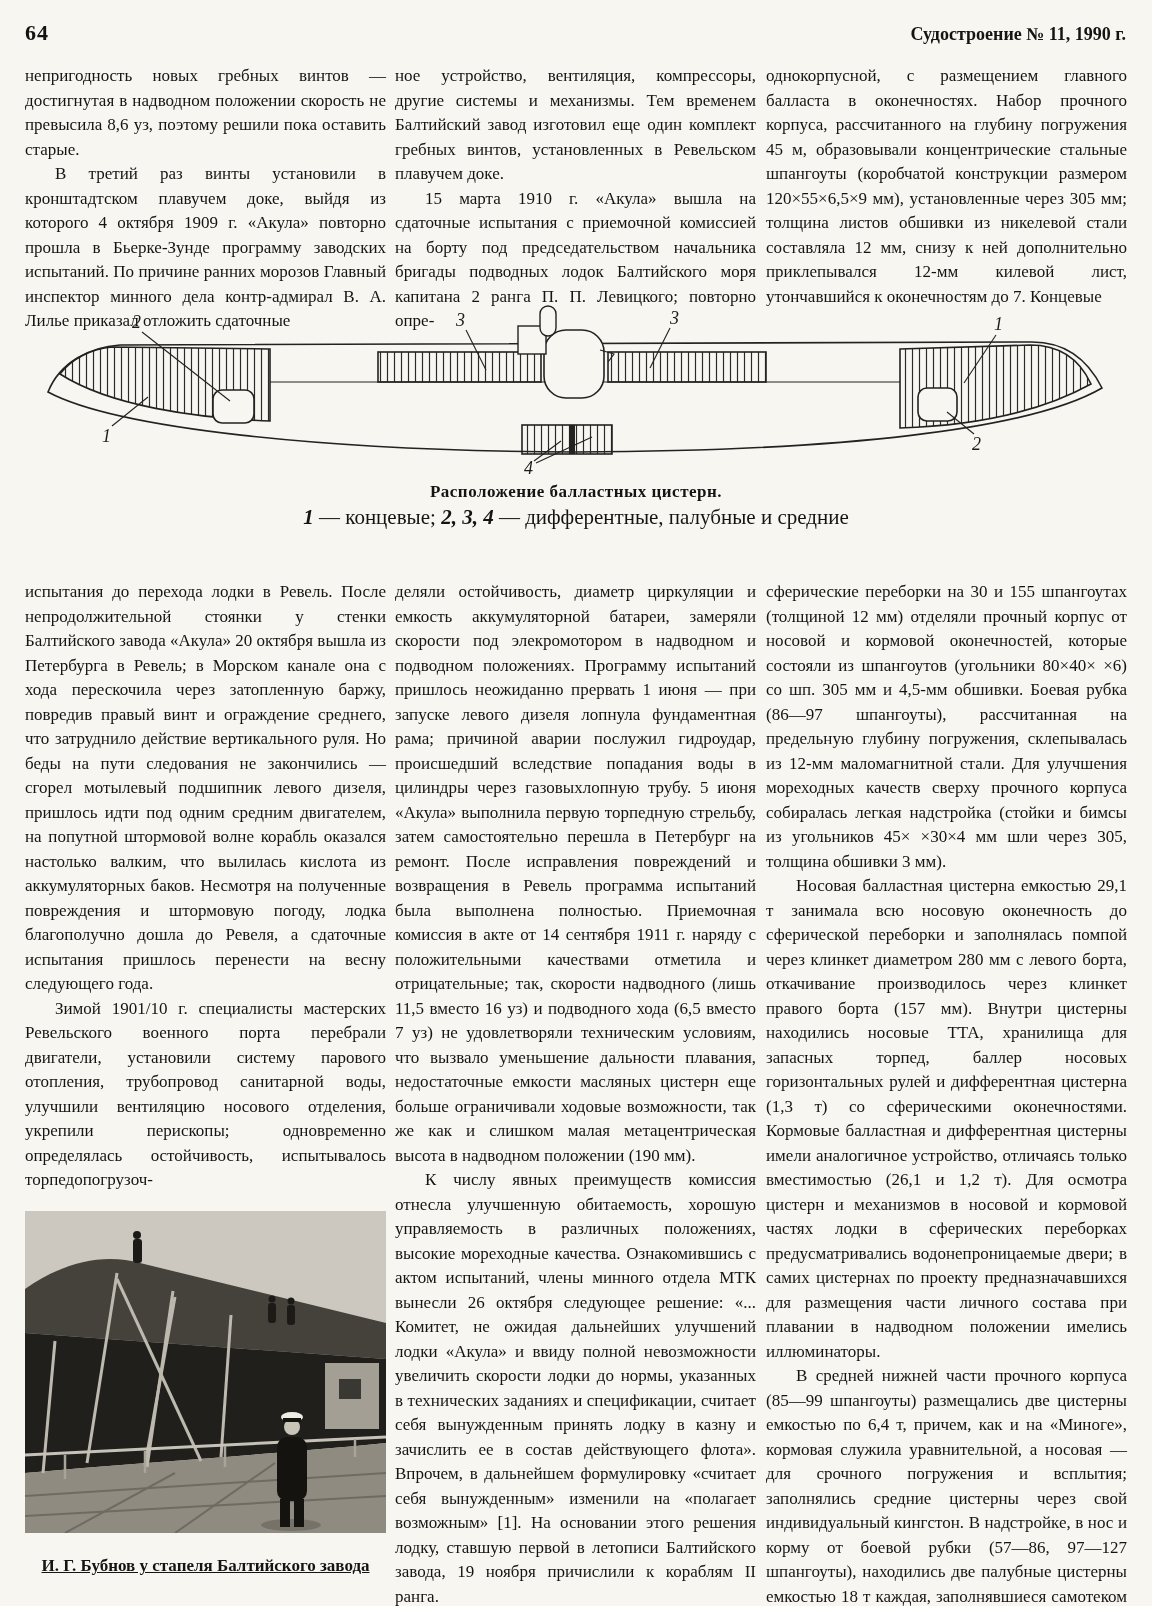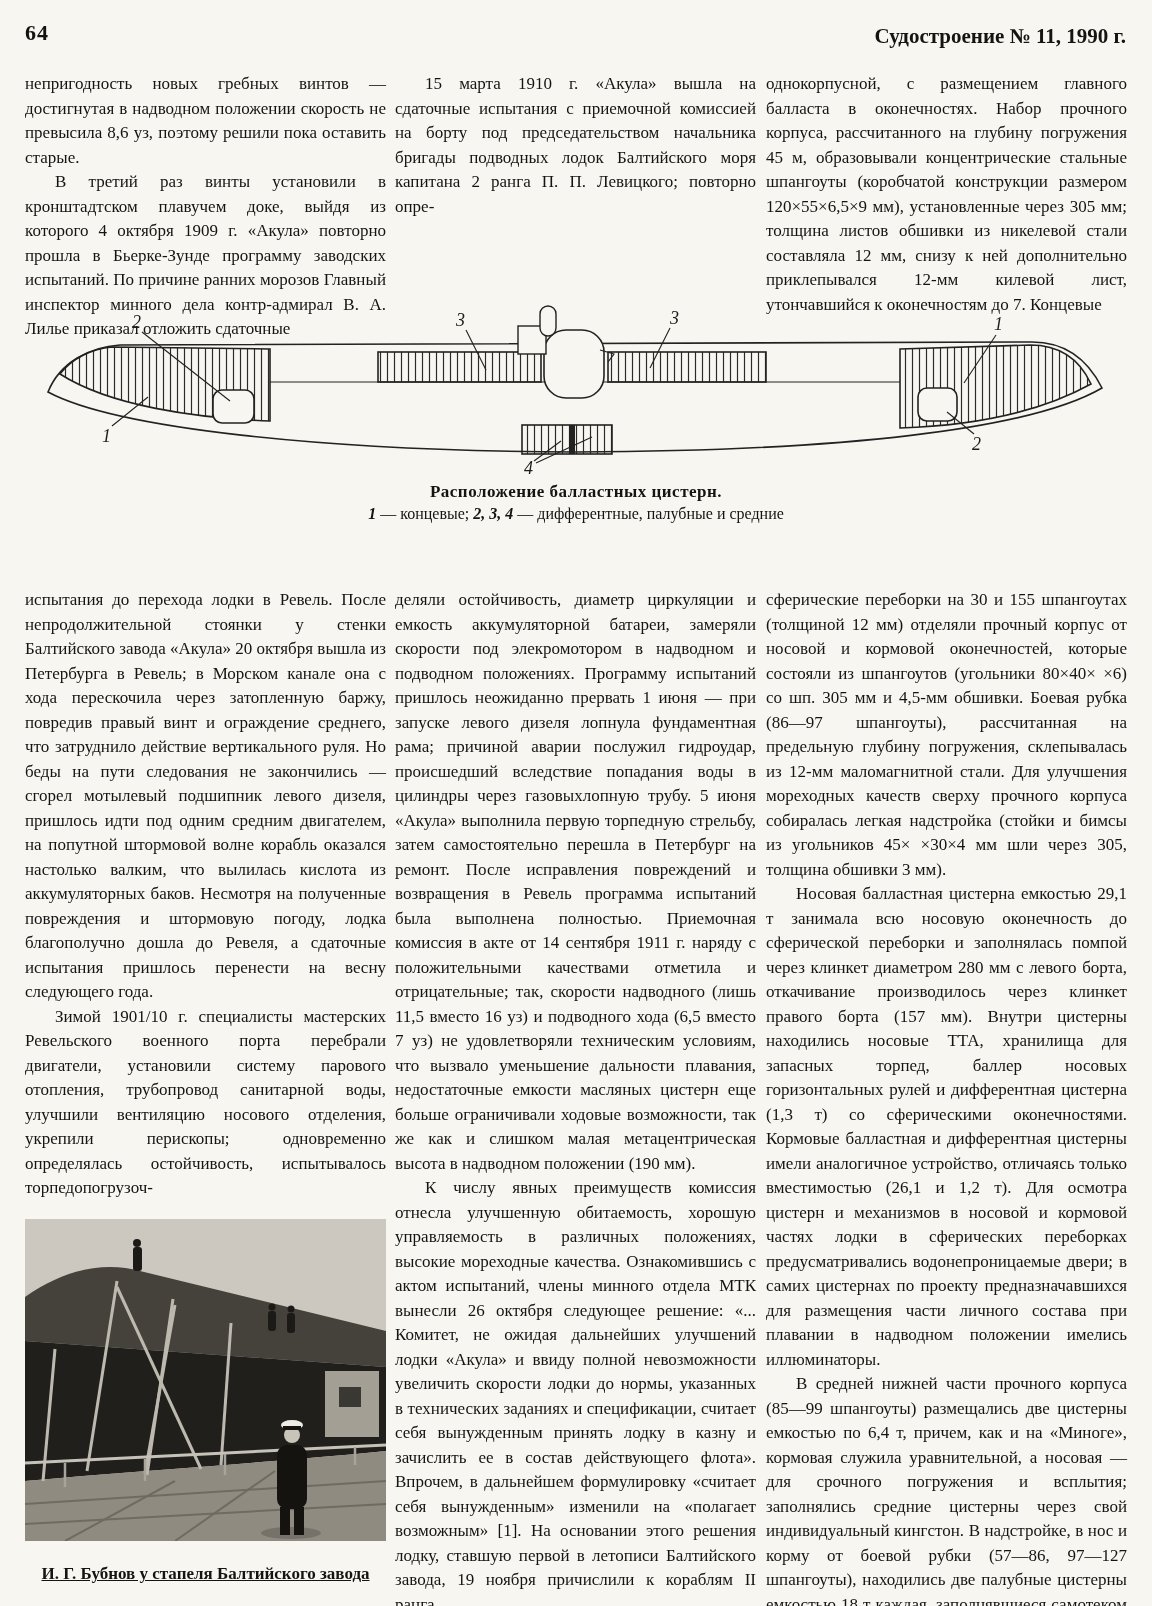--- a/index.html
+++ b/index.html
@@ -6,36 +6,35 @@
   body{
     width:1152px;height:1606px;
     background:#f7f6f1;
     font-family:"Liberation Serif", serif;
     color:#151413;
     position:relative;
     overflow:hidden;
   }
   .page{position:absolute;inset:0;}
   .pagenum{position:absolute;left:25px;top:20px;font-size:22px;font-weight:bold;letter-spacing:1px;}
-  .journal{position:absolute;right:26px;top:24px;font-size:21px;font-weight:bold;margin-left:16px;}
+  .journal{position:absolute;right:26px;top:24px;font-size:18px;font-weight:bold;margin-left:16px;}
   .col{
     position:absolute;width:361px;
     font-size:17px;line-height:24.5px;
     text-align:justify;
-    margin-top:8px;
   }
   .col p{margin:0;}
   .col p.indent{text-indent:30px;}
   .col-top{top:64px;}
   .col-bot{top:580px;}
   .c1{left:25px;} .c2{left:395px;} .c3{left:766px;}
   .figure{position:absolute;left:20px;top:300px;width:1112px;}
   .fig-caption{margin-top:0;text-align:center;}
   .fig-title{font-weight:bold;font-size:17px;letter-spacing:.5px;}
-  .fig-legend{font-size:16px;margin-top:3px;}
+  .fig-legend{font-size:21px;margin-top:3px;}
   .fig-legend .num{font-style:italic;font-weight:bold;}
   .diagram-label{font-style:italic;font-size:18px;fill:#1c1c1c;font-family:"Liberation Serif",serif;}
   .photo-wrap{margin-top:18px;}
   .photo-cap{
     margin-top:14px;text-align:center;font-weight:bold;
     font-size:17px;line-height:23px;padding:0 12px;text-decoration:underline;
   }
 </style>
 </head>
 <body>
@@ -43,20 +42,21 @@
 <div class="page">
 
   <div class="pagenum">64</div>
   <div class="journal">Судостроение № 11, 1990 г.</div>
 
   <div class="col col-top c1">
     <p>непригодность новых гребных винтов — достигнутая в надводном положении скорость не превысила 8,6 уз, поэтому решили пока оставить старые.</p>
     <p class="indent">В третий раз винты установили в кронштадтском плавучем доке, выйдя из которого 4 октября 1909 г. «Акула» повторно прошла в Бьерке-Зунде программу заводских испытаний. По причине ранних морозов Главный инспектор минного дела контр-адмирал В. А. Лилье приказал отложить сдаточные</p>
   </div>
   <div class="col col-top c2">
+    <p>ное устройство, вентиляция, компрессоры, другие системы и механизмы. Тем временем Балтийский завод изготовил еще один комплект гребных винтов, установленных в Ревельском плавучем доке.</p>
     <p class="indent">15 марта 1910 г. «Акула» вышла на сдаточные испытания с приемочной комиссией на борту под председательством начальника бригады подводных лодок Балтийского моря капитана 2 ранга П. П. Левицкого; повторно опре-</p>
   </div>
   <div class="col col-top c3">
     <p>однокорпусной, с размещением главного балласта в оконечностях. Набор прочного корпуса, рассчитанного на глубину погружения 45 м, образовывали концентрические стальные шпангоуты (коробчатой конструкции размером 120×55×6,5×9 мм), установленные через 305 мм; толщина листов обшивки из никелевой стали составляла 12 мм, снизу к ней дополнительно приклепывался 12-мм килевой лист, утончавшийся к оконечностям до 7. Концевые</p>
   </div>
 
   <div class="figure">
     <svg width="1112" height="178" viewBox="0 0 1112 178">
       <defs>
         <pattern id="hatch" width="7" height="10" patternUnits="userSpaceOnUse">

